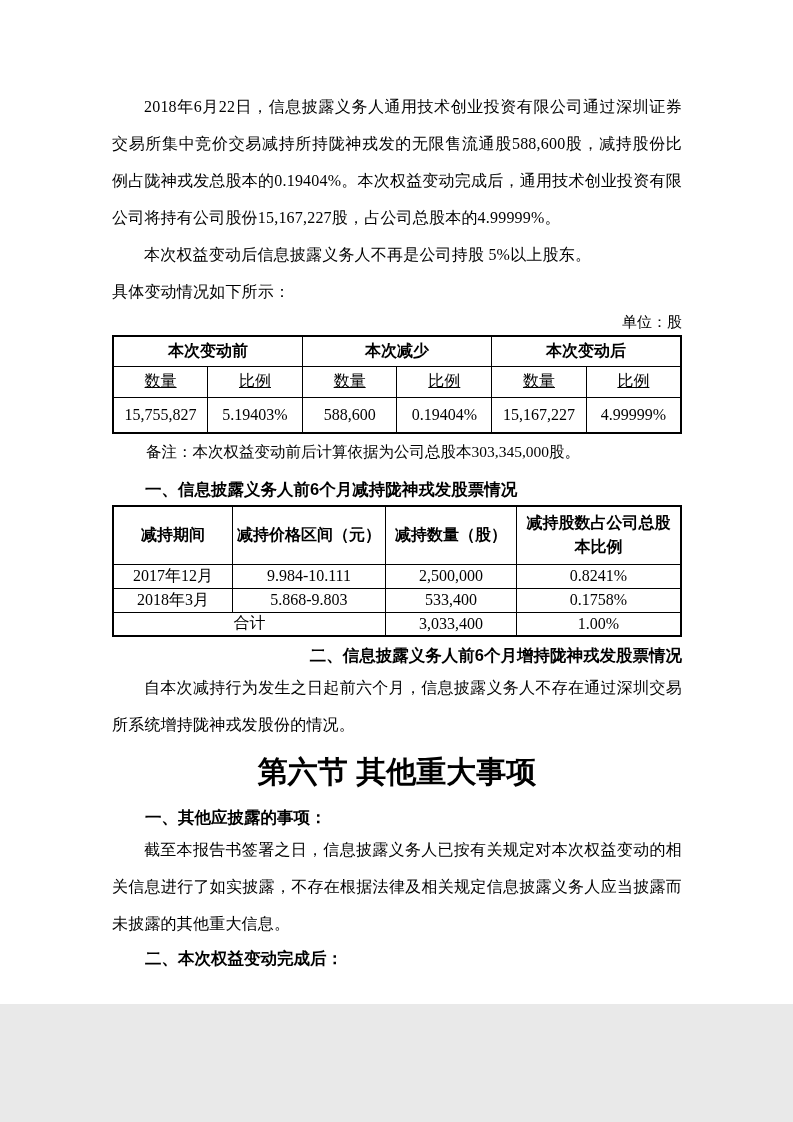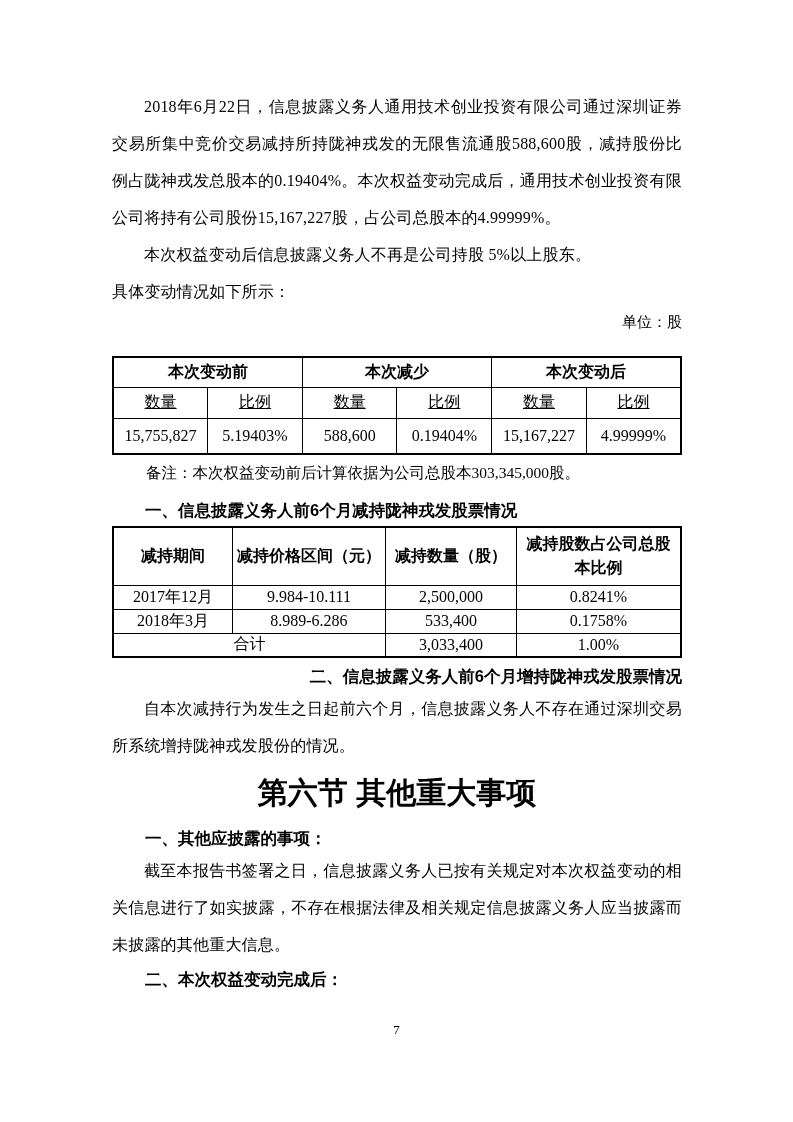--- a/index.html
+++ b/index.html
@@ -5,37 +5,37 @@
   * { box-sizing: border-box; }
   html, body { margin: 0; padding: 0; }
   body {
     width: 793px; height: 1122px;
     background: #e9e9e9;
     font-family: "Liberation Serif", "DejaVu Serif", serif;
     color: #000;
   }
   .page {
     position: relative;
-    width: 793px; height: 1122px;
+    width: 793px; height: 1004px;
     background: #ffffff;
     overflow: hidden;
   }
   .content { margin: 0 111px 0 112px; padding-top: 88px; width: 570px; }
 
   p.body {
     margin: 0; font-size: 16px; line-height: 37px;
     text-align: justify; letter-spacing: 0.2px;
   }
   .ind { text-indent: 2em; }
   .lh-sm { line-height: 31px; }
   .lh-xs { line-height: 28px; }
 
   .unit { margin: 0; font-size: 15px; line-height: 25px; text-align: right; }
 
-  table { border-collapse: collapse; width: 100%; table-layout: fixed; margin-top: 21px; }
+  table { border-collapse: collapse; width: 100%; table-layout: fixed; }
   table.t1, table.t2 { border: 2px solid #000; }
   th, td {
     border: 1px solid #000;
     text-align: center; vertical-align: middle;
     font-weight: normal; padding: 0 2px;
     overflow: hidden;
   }
   .t1 th { font-size: 16px; font-weight: bold; height: 30px; font-family: "Liberation Sans", sans-serif; }
   .t1 td.subhead { font-size: 16px; height: 31px; text-decoration: underline; }
   .t1 td.val { font-size: 16px; height: 36px; }
@@ -119,21 +119,21 @@
         <th class="c4">减持股数占公司总股本比例</th>
       </tr>
       <tr>
         <td>2017年12月</td>
         <td>9.984-10.111</td>
         <td>2,500,000</td>
         <td>0.8241%</td>
       </tr>
       <tr>
         <td>2018年3月</td>
-        <td>8.989-6.286</td>
+        <td>5.868-9.803</td>
         <td>533,400</td>
         <td>0.1758%</td>
       </tr>
       <tr>
         <td colspan="2">合计</td>
         <td>3,033,400</td>
         <td>1.00%</td>
       </tr>
     </tbody>
       </table>

